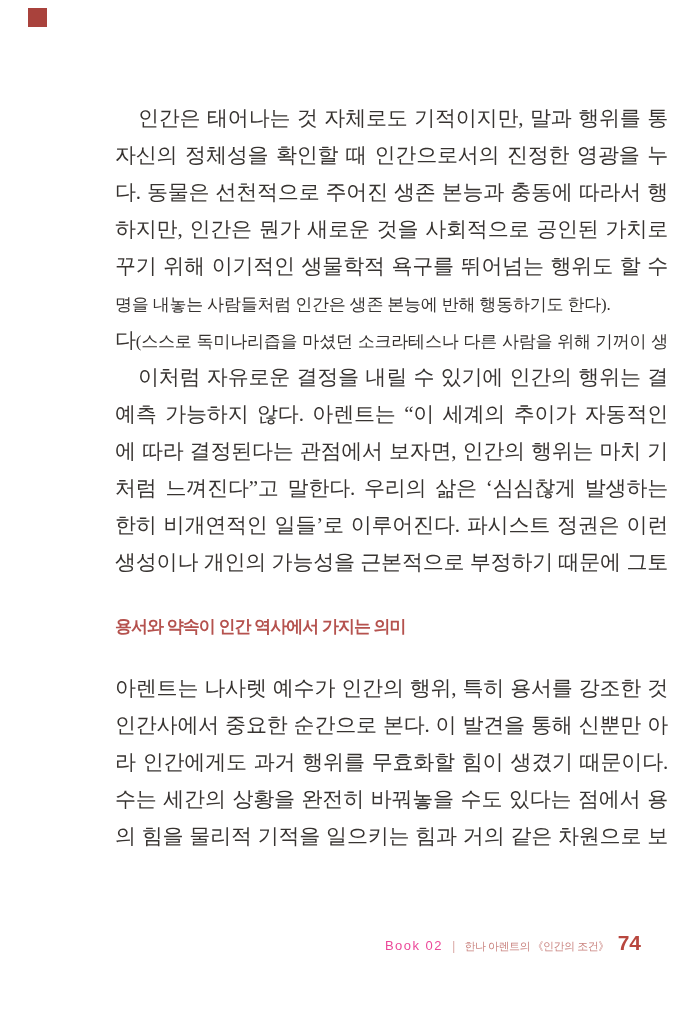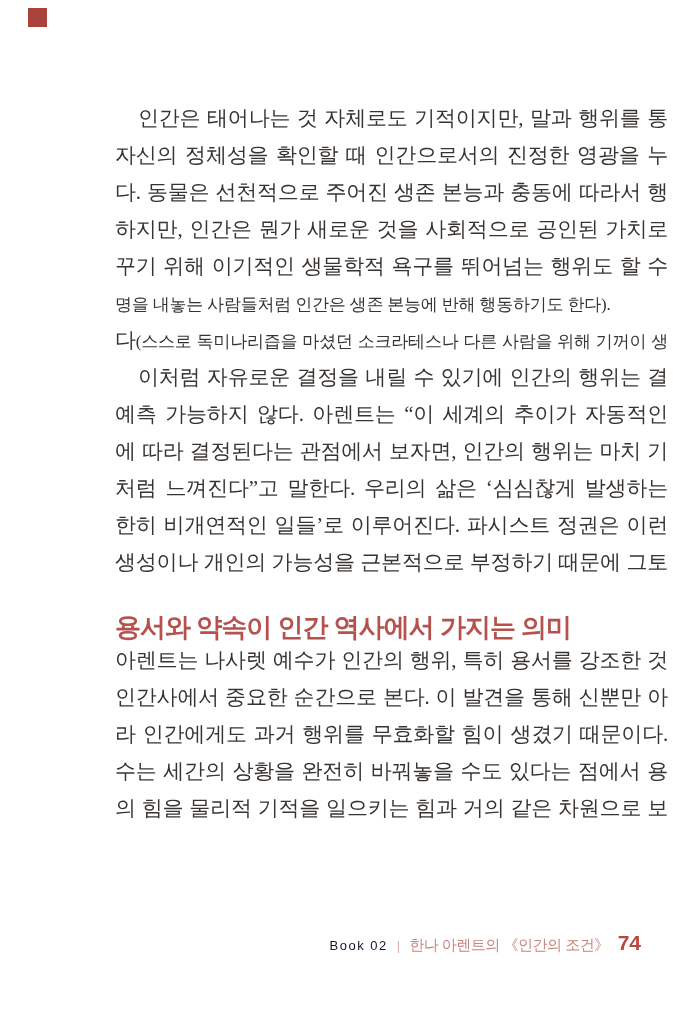--- a/index.html
+++ b/index.html
@@ -23,36 +23,36 @@
     color:#373330;
     text-align:justify;
     overflow:hidden;
     letter-spacing:-0.2px;
   }
   
   .line.j::after{content:"";display:inline-block;width:100%;height:0;}
   .line.ind{text-indent:23px;}
   .line .small{font-size:17px;}
   .heading{
-    margin-top:31px;margin-bottom:0;
+    margin-top:31px;margin-bottom:28px;
     height:30px;line-height:30px;
     font-family:"Liberation Sans","DejaVu Sans",sans-serif;
     font-weight:bold;
-    font-size:26px;
+    font-size:17px;
     letter-spacing:-1px;
   }
   .footer{
     position:absolute;top:926px;right:58px;
     display:flex;align-items:baseline;gap:9px;
     font-family:"Liberation Sans","DejaVu Sans",sans-serif;
     white-space:nowrap;
   }
   .book-label{font-size:13px;letter-spacing:1.5px;}
   .footer-divider{font-size:13px;}
-  .book-title{font-size:15px;letter-spacing:-0.5px;}
+  .book-title{font-size:11px;letter-spacing:-0.5px;}
   .page-number{font-size:21px;font-weight:bold;letter-spacing:0;}
 </style>
 </head>
 <body>
 
 <div class="page">
 
   <div class="corner-mark" style="background: rgb(169, 66, 60);"></div>
 
   <main class="text-block">
@@ -73,19 +73,19 @@
         <div class="heading" style="color: rgb(181, 82, 78);">용서와 약속이 인간 역사에서 가지는 의미</div>
         <div class="line j" style="color: rgb(55, 51, 48);"><span>아렌트는 나사렛 예수가 인간의 행위, 특히 용서를 강조한 것을</span></div>
         <div class="line j" style="color: rgb(55, 51, 48);"><span>인간사에서 중요한 순간으로 본다. 이 발견을 통해 신뿐만 아니</span></div>
         <div class="line j" style="color: rgb(55, 51, 48);"><span>라 인간에게도 과거 행위를 무효화할 힘이 생겼기 때문이다. 예</span></div>
         <div class="line j" style="color: rgb(55, 51, 48);"><span>수는 세간의 상황을 완전히 바꿔놓을 수도 있다는 점에서 용서</span></div>
         <div class="line j" style="color: rgb(55, 51, 48);"><span>의 힘을 물리적 기적을 일으키는 힘과 거의 같은 차원으로 보았</span></div>
       </div>
   </main>
 
   <footer class="footer">
-    <span class="book-label" style="color: #0f172a; margin-top: 12px;">Book 02</span>
+    <span class="book-label" style="color: #ec4899; margin-top: 12px;">Book 02</span>
     <span class="footer-divider" style="color: rgb(220, 174, 171);">|</span>
     <span class="book-title" style="color: rgb(201, 130, 126);">한나 아렌트의 《인간의 조건》</span>
     <span class="page-number" style="color: rgb(184, 71, 63);">74</span>
   </footer>
 
 </div>
 
 </body></html>

